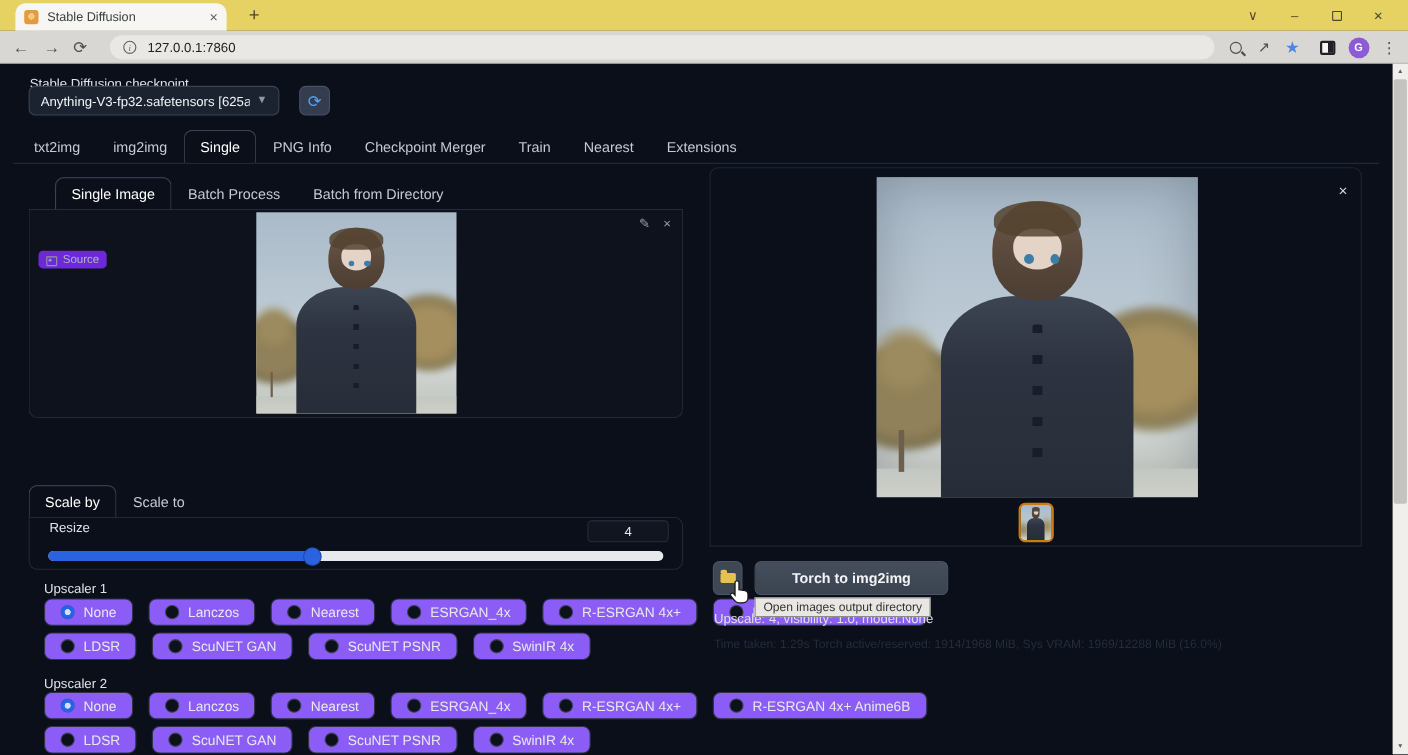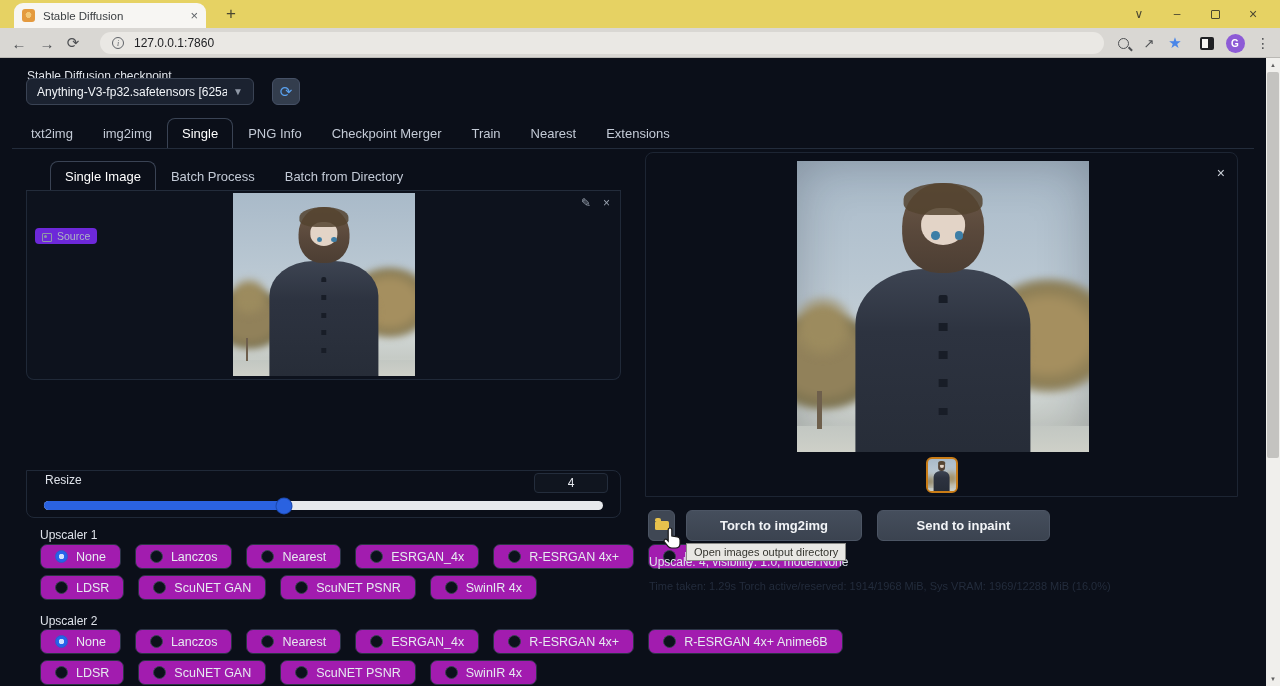--- a/index.html
+++ b/index.html
@@ -84,21 +84,21 @@
   .resize-label { position:absolute; left:18px; top:2px; }
   .resize-value { position:absolute; right:12px; top:2px; width:74px; height:20px; background:#10151f; border:1px solid #242d3c;
     border-radius:4px; color:#e8ebf1; font-size:12px; display:flex; align-items:center; justify-content:center; }
   .slider { position:absolute; left:17px; right:17px; top:30px; height:9px; border-radius:5px; background:#e7e9ec; }
   .slider-fill { position:absolute; left:0; top:0; bottom:0; width:43%; background:#2a62e0; border-radius:5px 0 0 5px; }
   .slider-handle { position:absolute; left:43%; top:50%; width:15px; height:15px; border-radius:50%; background:#2a62e0;
     transform:translate(-50%,-50%); box-shadow:0 0 0 1px #1d49ad; }
 
   .section-label { position:absolute; left:40px; }
   .pill-row { position:absolute; left:40px; display:flex; gap:14px; }
-  .pill { height:25px; display:inline-flex; align-items:center; gap:8px; padding:0 14px; background:#a21caf;
+  .pill { height:25px; display:inline-flex; align-items:center; gap:8px; padding:0 14px; background:#8b5cf6;
     border:1px solid #2b3445; border-radius:7px; font-size:12.5px; color:#e6eaf0; white-space:nowrap; }
   .radio { width:13px; height:13px; border-radius:50%; background:#0c111b; border:1px solid #3a4352; flex:0 0 13px; }
   .radio.checked { background:radial-gradient(circle,#cfe0ff 0 2.5px,#2563eb 3px 100%); border-color:#2f5cc9; }
 
   
   .gallery { position:absolute; left:645px; top:94px; width:593px; height:345px; border:1px solid #1d2533; border-radius:8px 8px 0 0; }
   .gal-close { position:absolute; right:12px; top:12px; color:#cdd2da; font-size:14px; }
   .result-img { position:absolute; left:151px; top:8px; width:292px; height:291px; box-shadow:inset 0 0 50px rgba(15,20,30,.25); }
   .thumb-strip { position:absolute; left:0; right:0; top:300px; height:44px; display:flex; align-items:center; justify-content:center; }
   .thumb { width:32px; height:36px; border:2px solid #c97c16; border-radius:6px; overflow:hidden; }
@@ -240,20 +240,24 @@
         <i class="coat-btns"></i>
       <i class="hair"></i>
         <i class="face"></i>
         <i class="eye-l"></i>
         <i class="eye-r"></i>
         <i class="bangs"></i>
     </div>
   </div>
 
 
+  <div class="scale-tabs">
+    <div class="sub-tab selected">Scale by</div>
+    <div class="sub-tab">Scale to</div>
+  </div>
   <div class="resize-panel">
     <div class="lbl resize-label">Resize</div>
     <div class="resize-value">4</div>
     <div class="slider">
       <div class="slider-fill"></div>
       <div class="slider-handle"></div>
     </div>
   </div>
 
   <div class="lbl section-label" style="top:470px;">Upscaler 1</div>
@@ -375,21 +379,20 @@
           <i class="face"></i>
           <i class="bangs"></i>
       </div>
     </div>
   </div>
 
   <div class="folder-btn">
     <span class="folder-glyph"></span>
   </div>
   <div class="send-btn" style="left:686px; width:176px;">Torch to img2img</div>
-  <div class="send-btn" style="left:877px; width:173px;">Send to inpaint</div>
 
   <div class="tooltip">Open images output directory</div>
   <div class="info-text">Upscale: 4, visibility: 1.0, model:None</div>
   <div class="perf-text">Time taken: 1.29s Torch active/reserved: 1914/1968 MiB, Sys VRAM: 1969/12288 MiB (16.0%)</div>
 
   <div class="cursor">
     <svg width="22" height="24" viewBox="0 0 22 24">
       <path d="M8 2 c1 0 1.8 .8 1.8 1.8 v6.2 l5.6 .9 c1.6 .3 2.6 1.3 2.6 3 v3.6 c0 2.6 -1.9 4.5 -4.5 4.5 h-3.8 c-1.4 0 -2.7 -.6 -3.6 -1.7 l-3.7 -4.5 c-.5 -.7 -.4 -1.6 .2 -2.2 .7 -.6 1.7 -.6 2.3 .1 l1.3 1.4 v-11.3 c0 -1 .8 -1.8 1.8 -1.8 z" fill="#ffffff" stroke="#1a1a1a" stroke-width="1.2"></path>
     </svg>
   </div>

